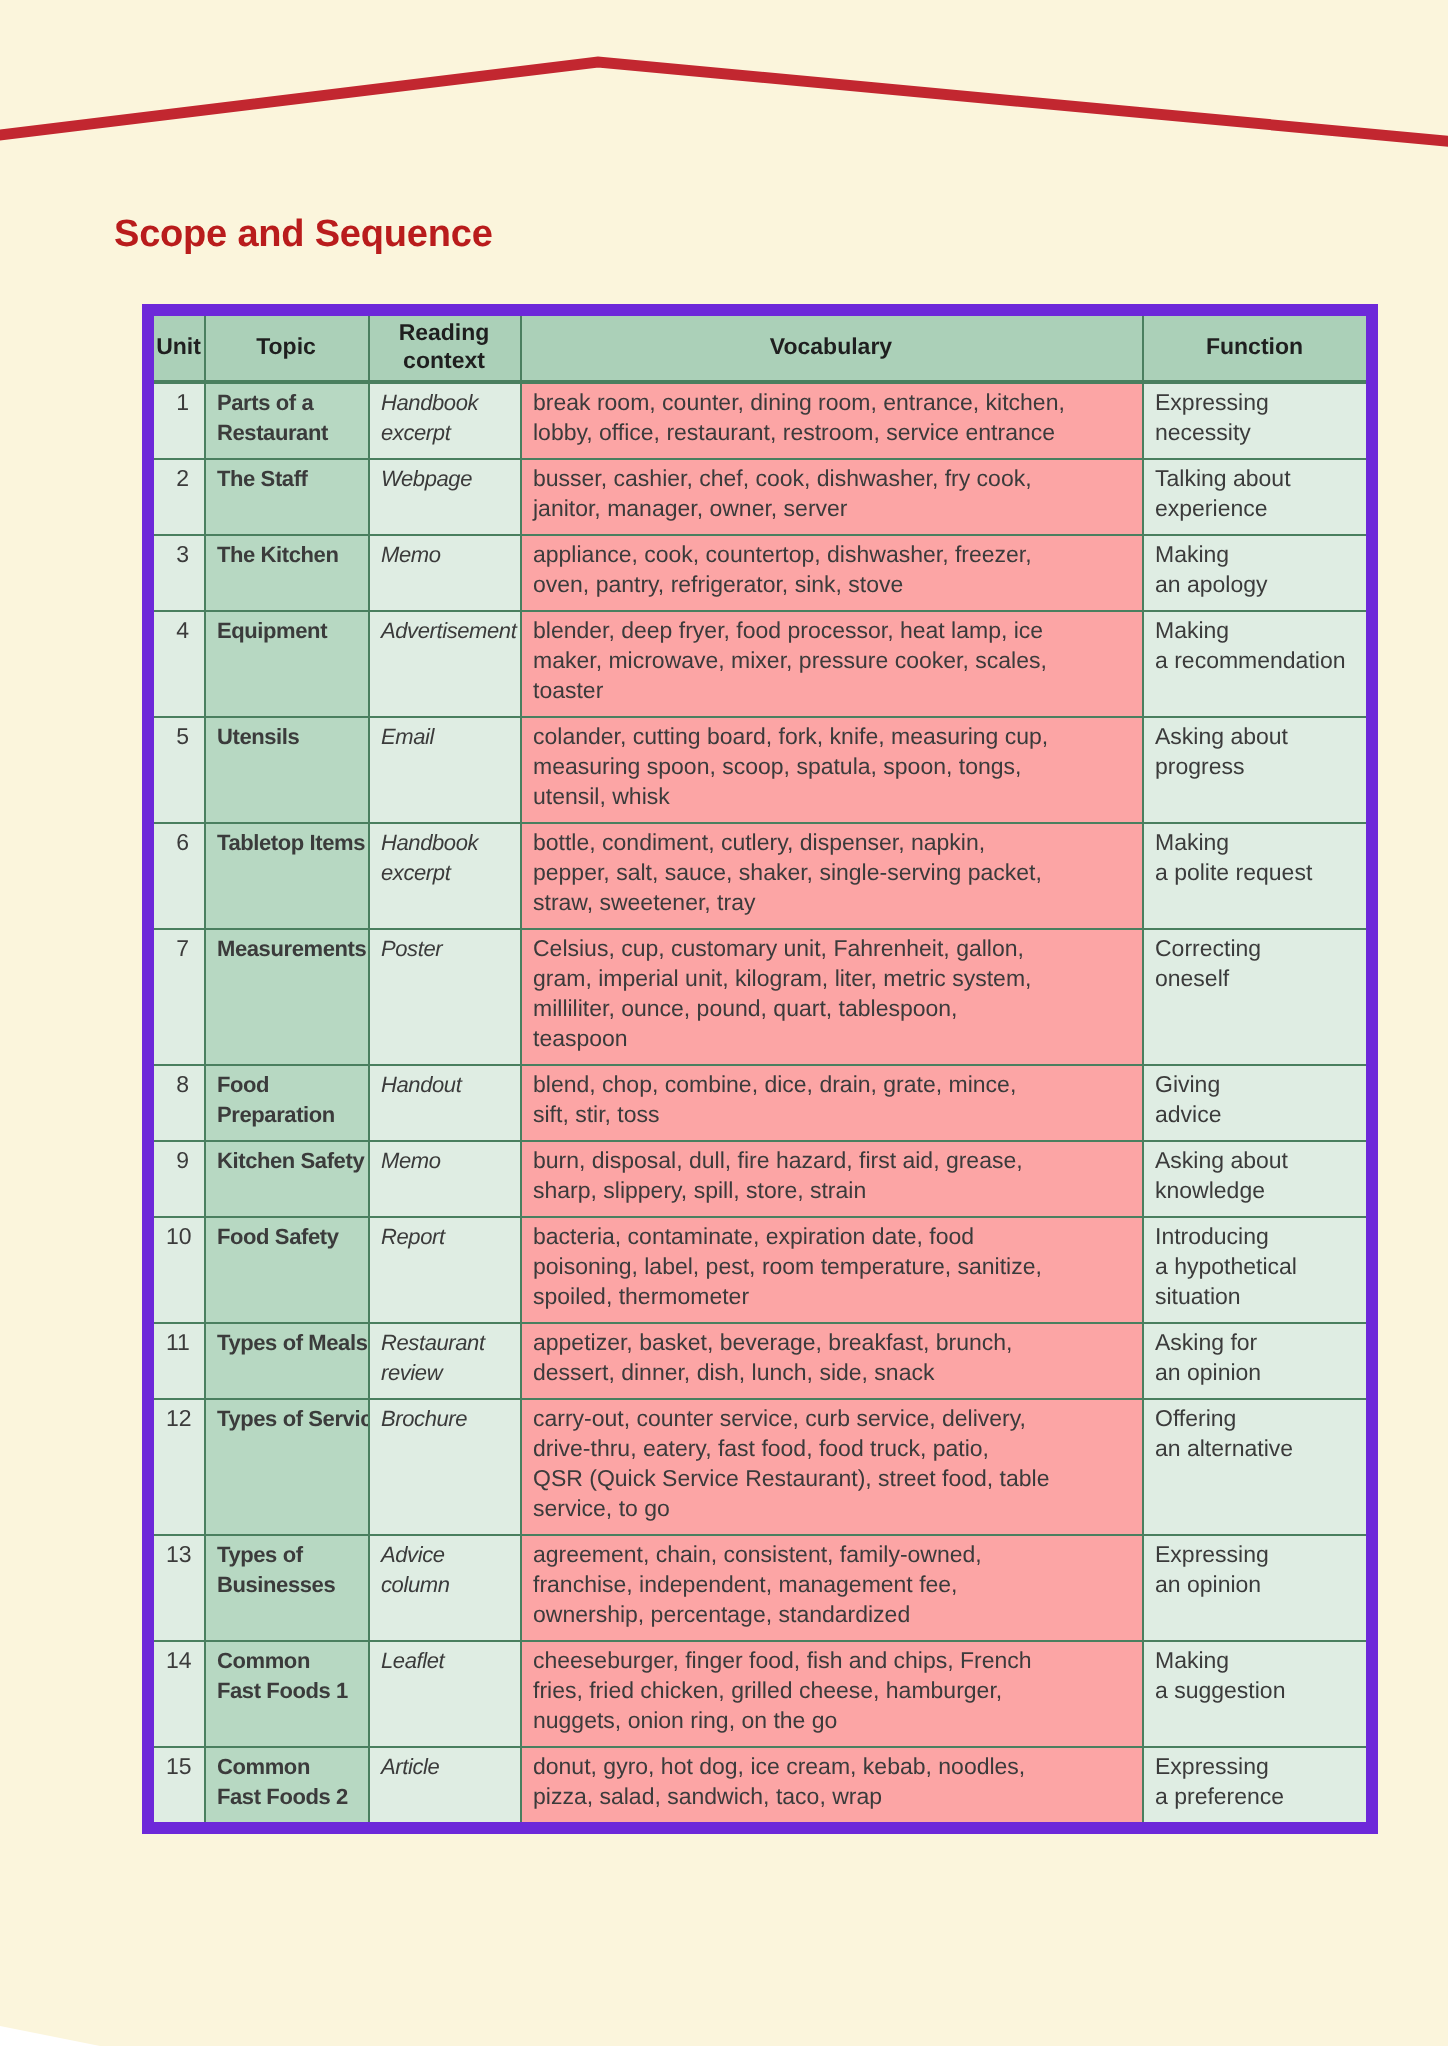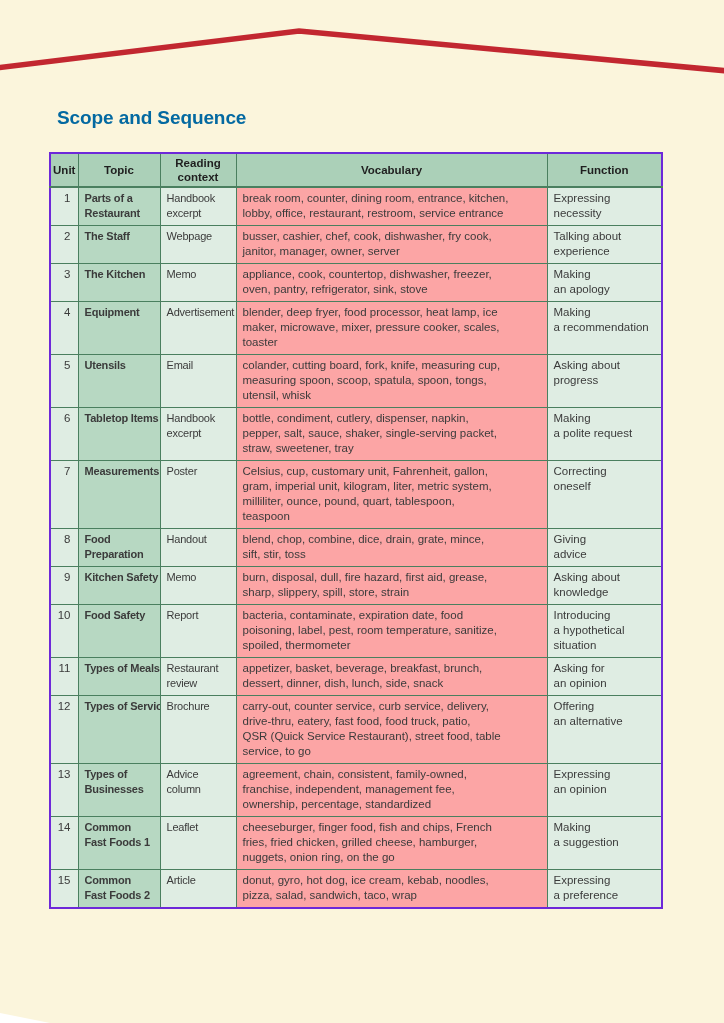--- a/index.html
+++ b/index.html
@@ -6,30 +6,30 @@
   body {
     width:724px; height:1023px;
     background:#fbf5dc;
     font-family:"Liberation Sans", sans-serif;
     position:relative;
     overflow:hidden;
   }
   .roofline { position:absolute; top:0; left:0; pointer-events:none; }
   .page-title {
     position:absolute; left:57px; top:107px; margin:0;
-    font-size:19px; font-weight:bold; color:#0369a1;
+    font-size:19px; font-weight:bold; color:#b91c1c;
     letter-spacing:-0.1px;
     text-align:right;
   }
   table.scope {
-    position:absolute; left:49px; top:152px;
+    position:absolute; left:71px; top:152px;
     width:612px;
     border-collapse:collapse;
     table-layout:fixed;
-    border:2px solid #6d28d9;
+    border:6px solid #6d28d9;
   }
   .scope th, .scope td {
     border:1px solid #4a7f5f;
     vertical-align:top;
     overflow:hidden;
   }
   .scope thead th {
     background:#abd0b8;
     color:#1f1f1f;
     font-size:11.5px; font-weight:bold;
@@ -42,21 +42,21 @@
   .scope td {
     background:#dfede3;
     color:#3b3b3b;
     font-size:11.5px;
     line-height:15px;
     padding:3px 5px 4px 6px;
     white-space:pre;
   }
   .scope td.c-unit { text-align:right; padding-right:7px; }
   .scope td.c-topic { background:#b7d8c2; font-size:11px; letter-spacing:-0.2px;font-weight:bold; }
-  .scope td.c-context { font-size:11px; letter-spacing:-0.2px; }
+  .scope td.c-context { font-size:11px; letter-spacing:-0.2px;font-style:italic; }
   .scope td.c-vocab { background:#fca5a5; }
   .corner-artifact {
     position:absolute; left:0; bottom:0;
     width:50px; height:10px;
     background:#ffffff;
     clip-path:polygon(0 0, 0 100%, 100% 100%);
   }
 </style>
 </head>
 <body>

